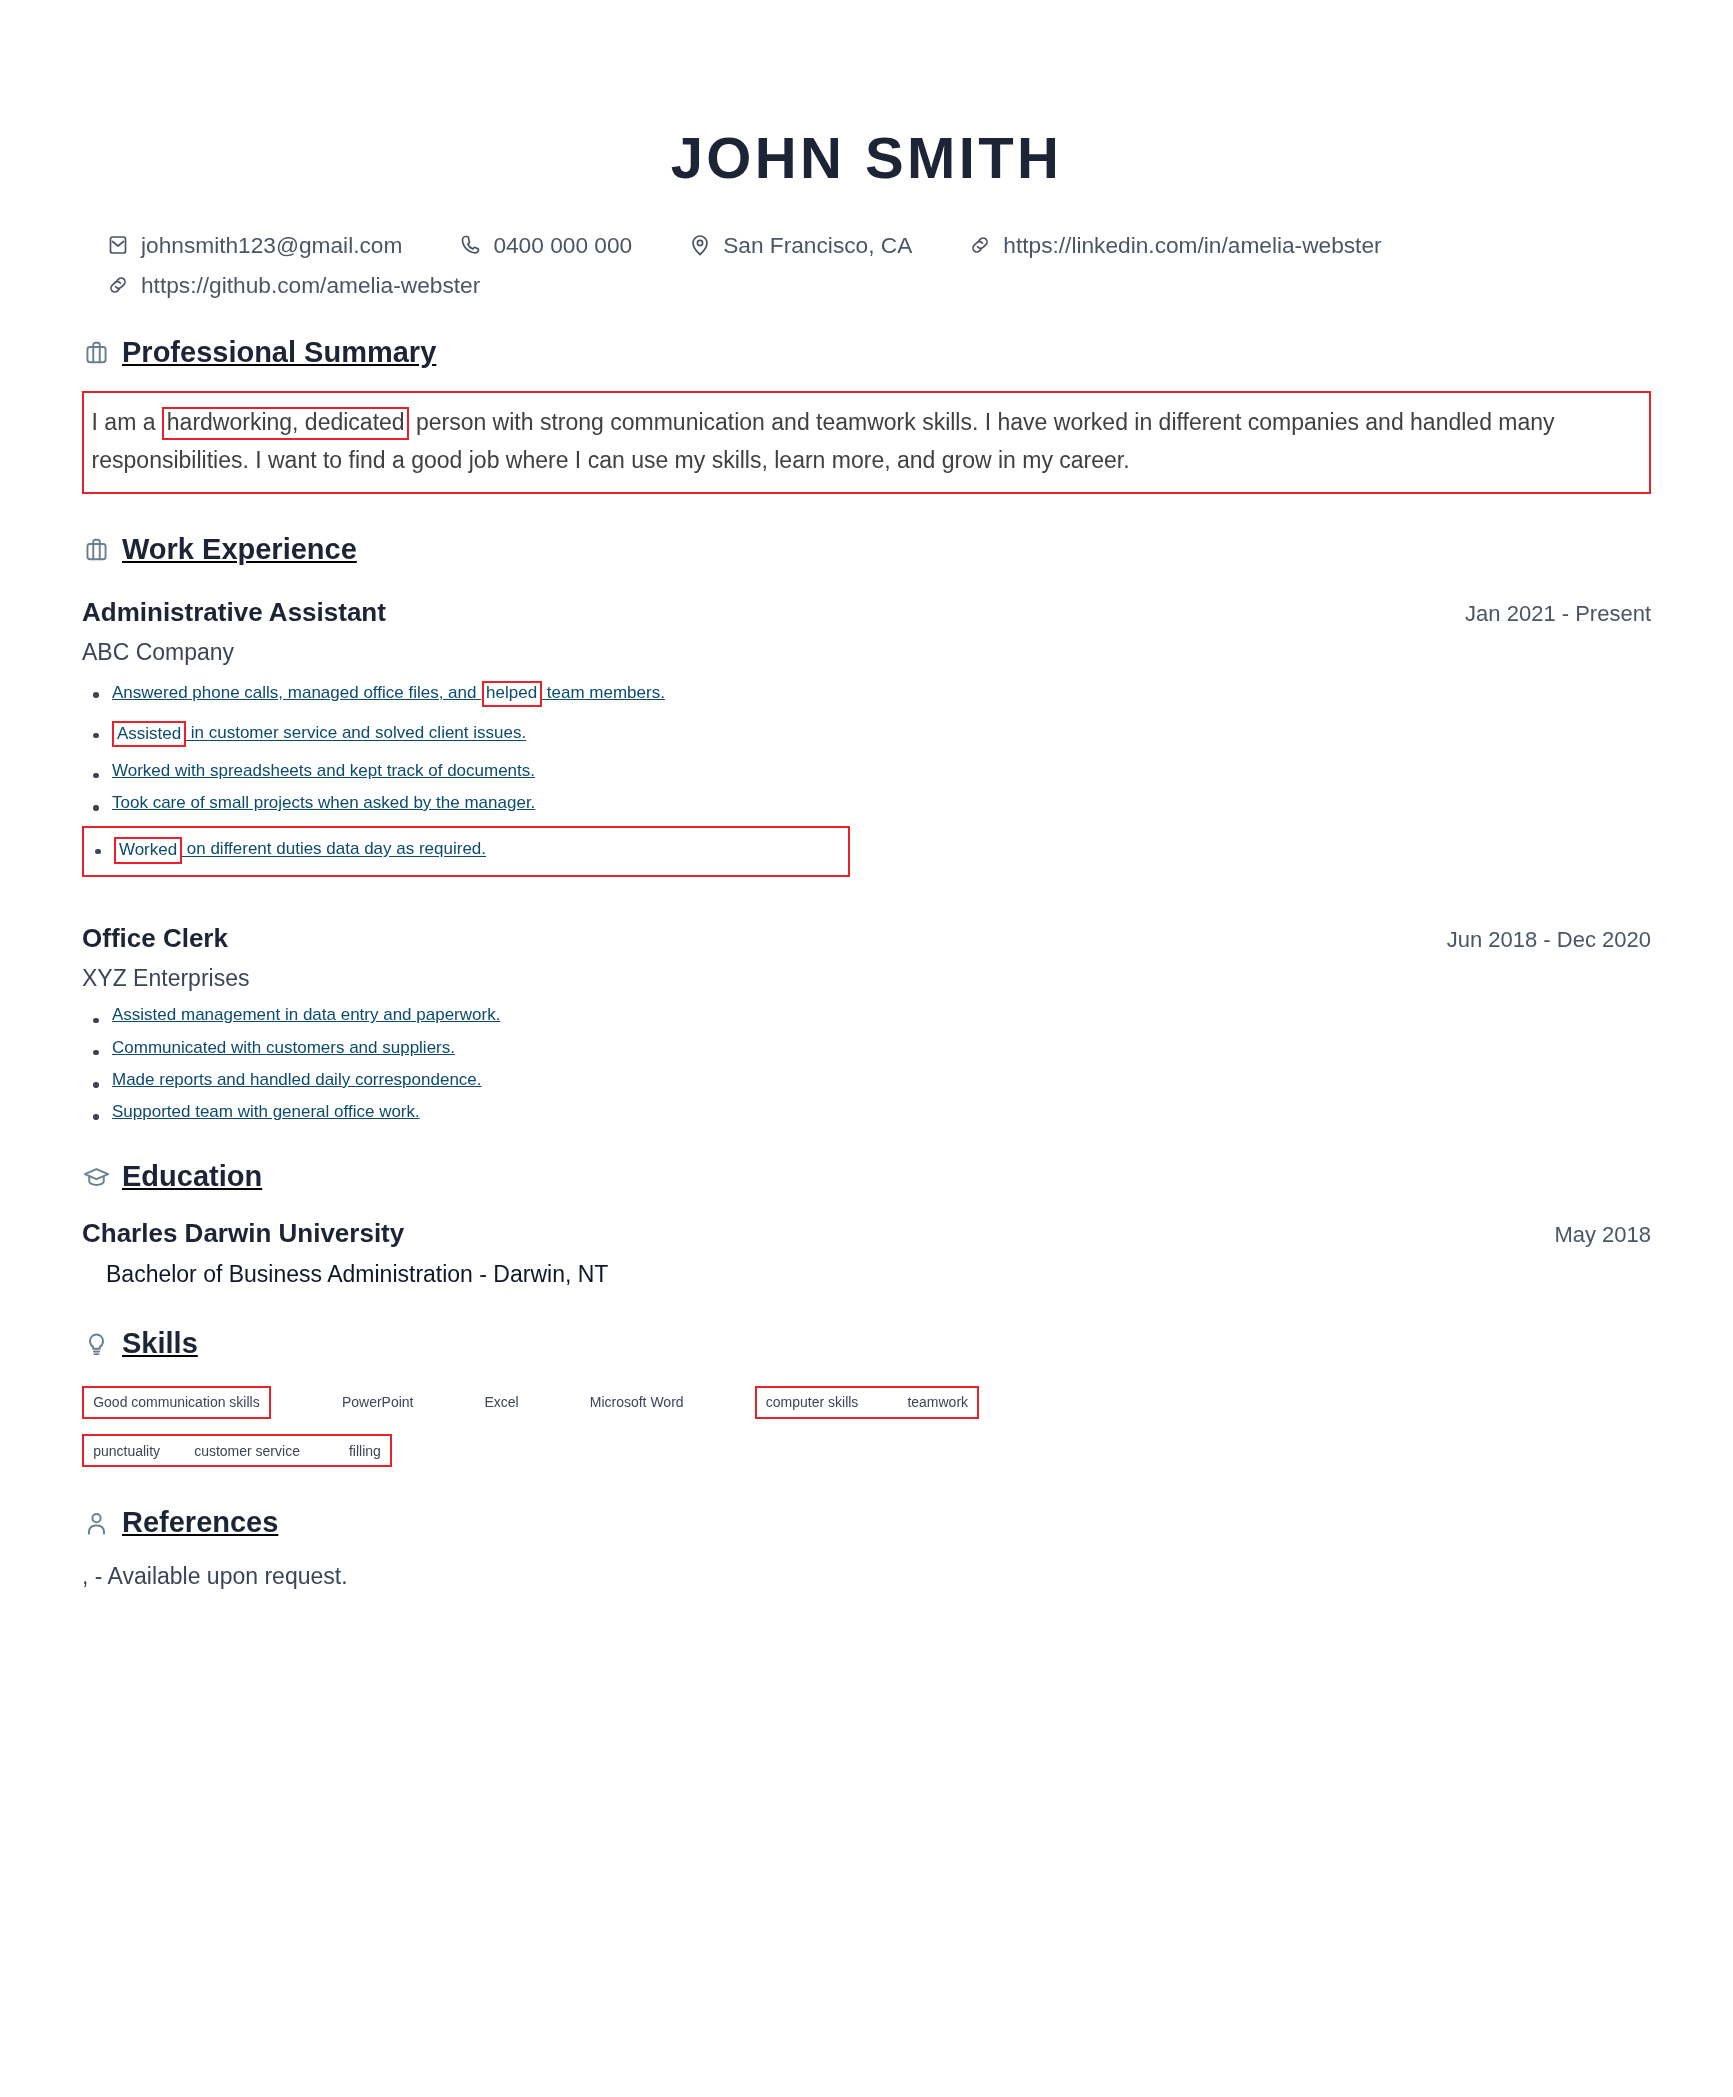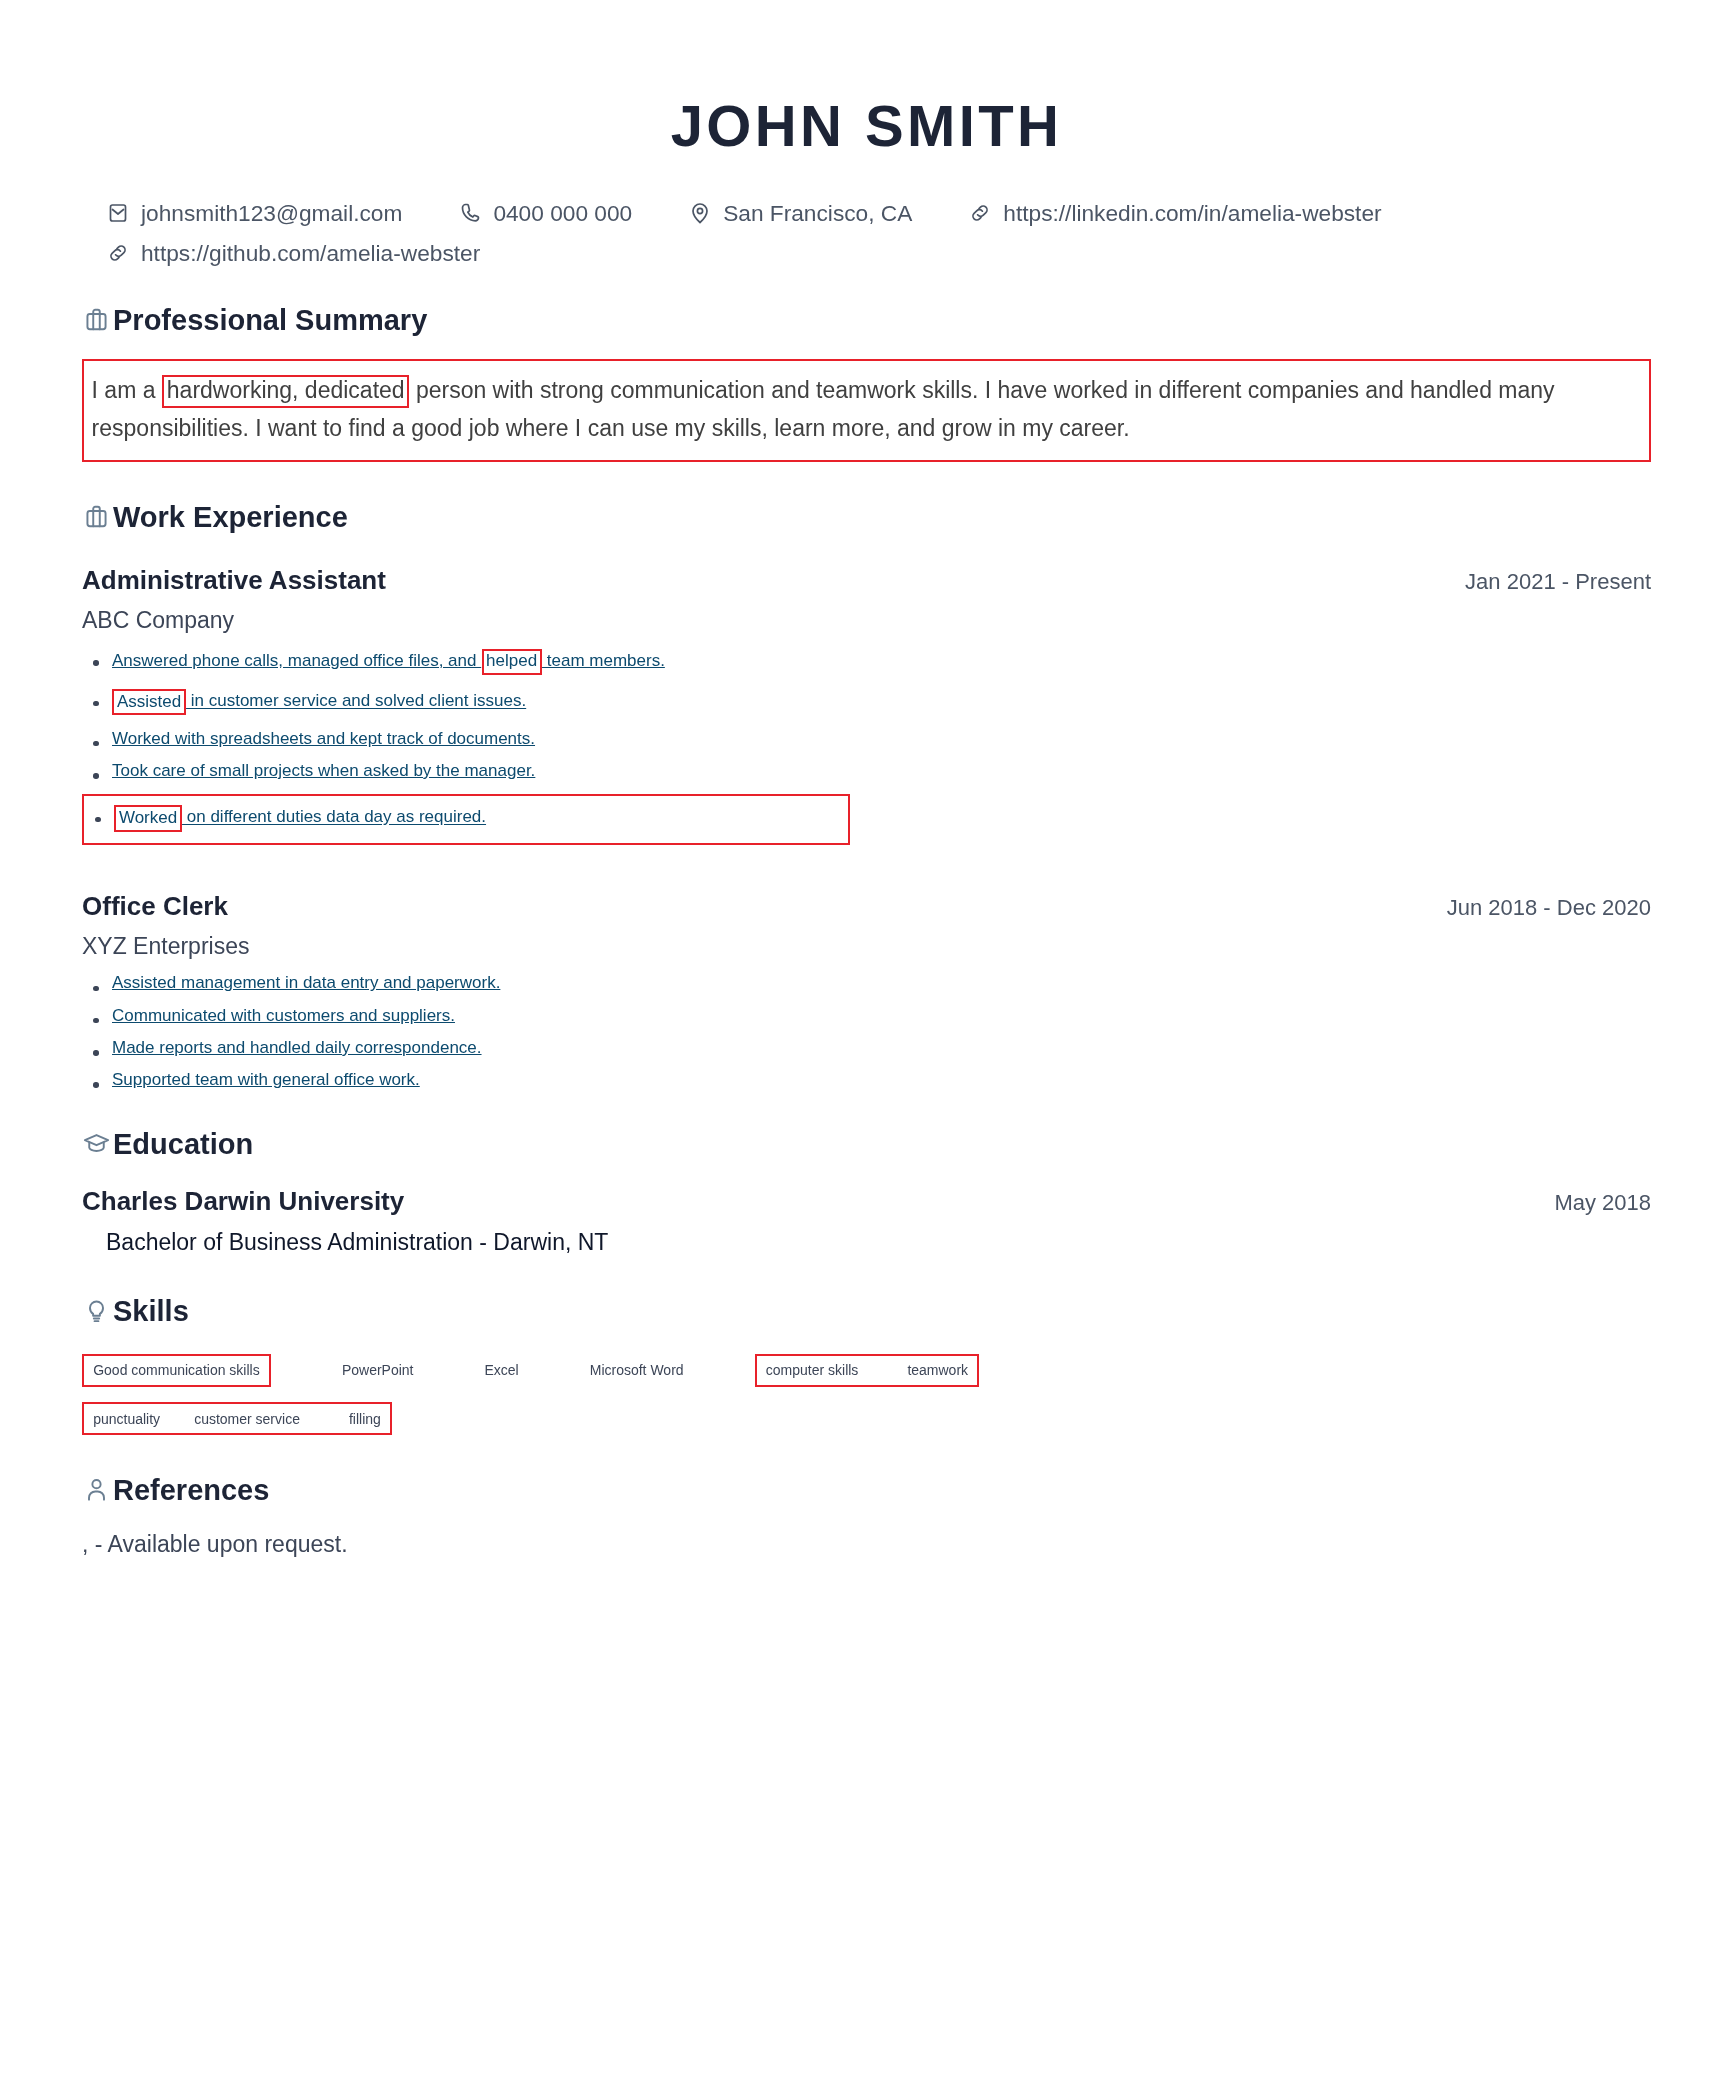--- a/index.html
+++ b/index.html
@@ -26,20 +26,21 @@
 
   
   .resume-name {
     text-align: center;
     font-size: 58px;
     font-weight: 700;
     letter-spacing: 3.4px;
     color: #1d2436;
     padding-top: 96px;
     line-height: 1.05;
+    margin-top: 32px;
   }
 
   .contact-row {
     display: flex;
     flex-wrap: wrap;
     justify-content: flex-start;
     align-items: center;
     gap: 8px;
     margin-top: 44px;
   }
@@ -64,22 +65,24 @@
   }
   .contact-item .ico svg { width: 100%; height: 100%; display: block; }
 
   
   .section {
     margin-top: 40px;
   }
 
   .section-head {
     display: flex;
-    gap: 2px;
+    align-items: center;
+    gap: 11px;
     margin-bottom: 0;
+    text-decoration: underline;
   }
   .section-head .sec-ico {
     width: 29px; height: 29px; flex: 0 0 29px;
     display: block;
   }
   .section-head .sec-ico svg { width: 100%; height: 100%; display: block; }
   .section-title {
     font-size: 29px;
     font-weight: 700;
     color: #1d2436;

